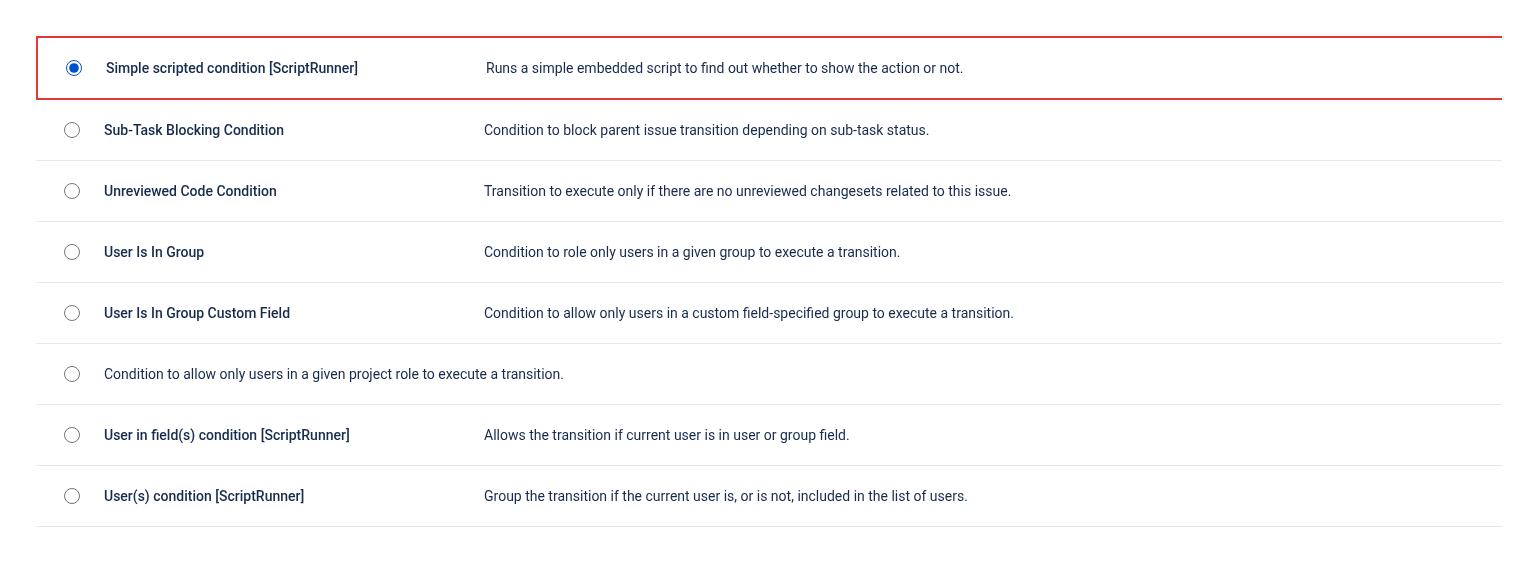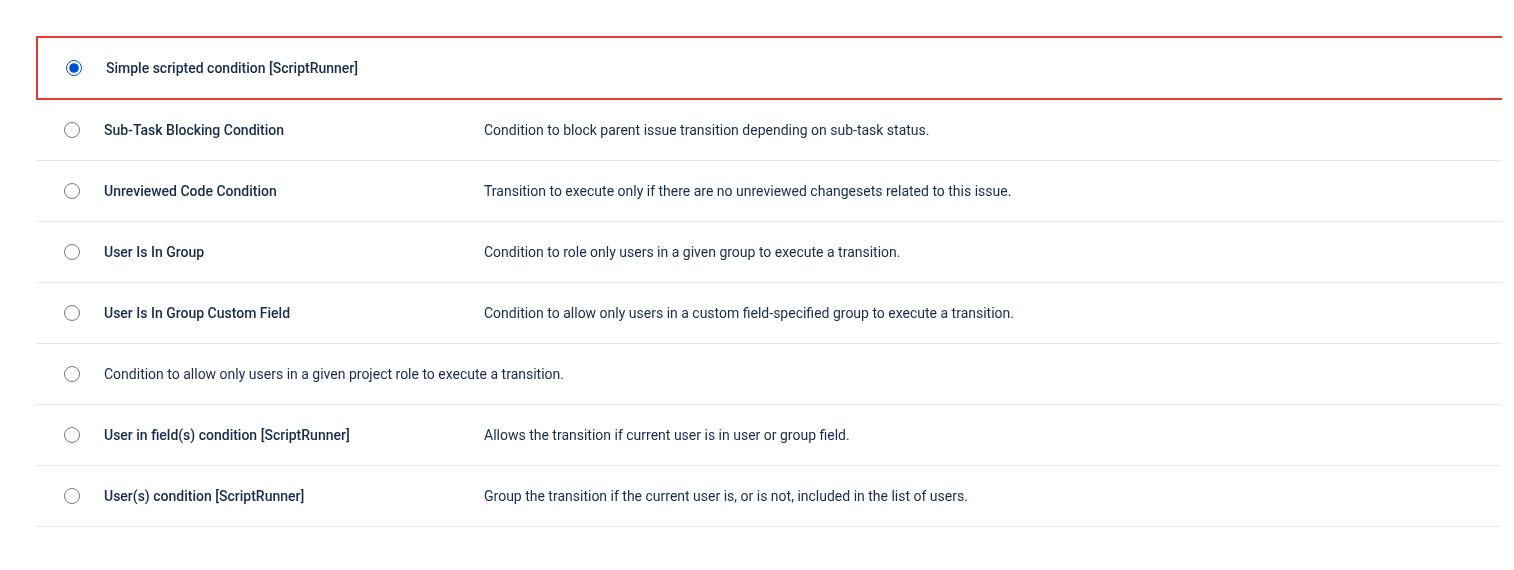--- a/index.html
+++ b/index.html
@@ -81,20 +81,21 @@
 </head>
 <body>
 
 <div class="container">
   <div id="options-list">
       <div class="option-row" style="border: 2px solid rgb(229, 57, 53);">
         <div class="radio-col">
           <input type="radio" name="condition" class="radio-input" checked="" style="">
         </div>
         <div class="name-col">Simple scripted condition [ScriptRunner]</div>
+        <div class="desc-col">Runs a simple embedded script to find out whether to show the action or not.</div>
       </div>
       <div class="option-row">
         <div class="radio-col">
           <input type="radio" name="condition" class="radio-input" style="">
         </div>
         <div class="name-col">Sub-Task Blocking Condition</div>
         <div class="desc-col">Condition to block parent issue transition depending on sub-task status.</div>
       </div>
       <div class="option-row">
         <div class="radio-col">

